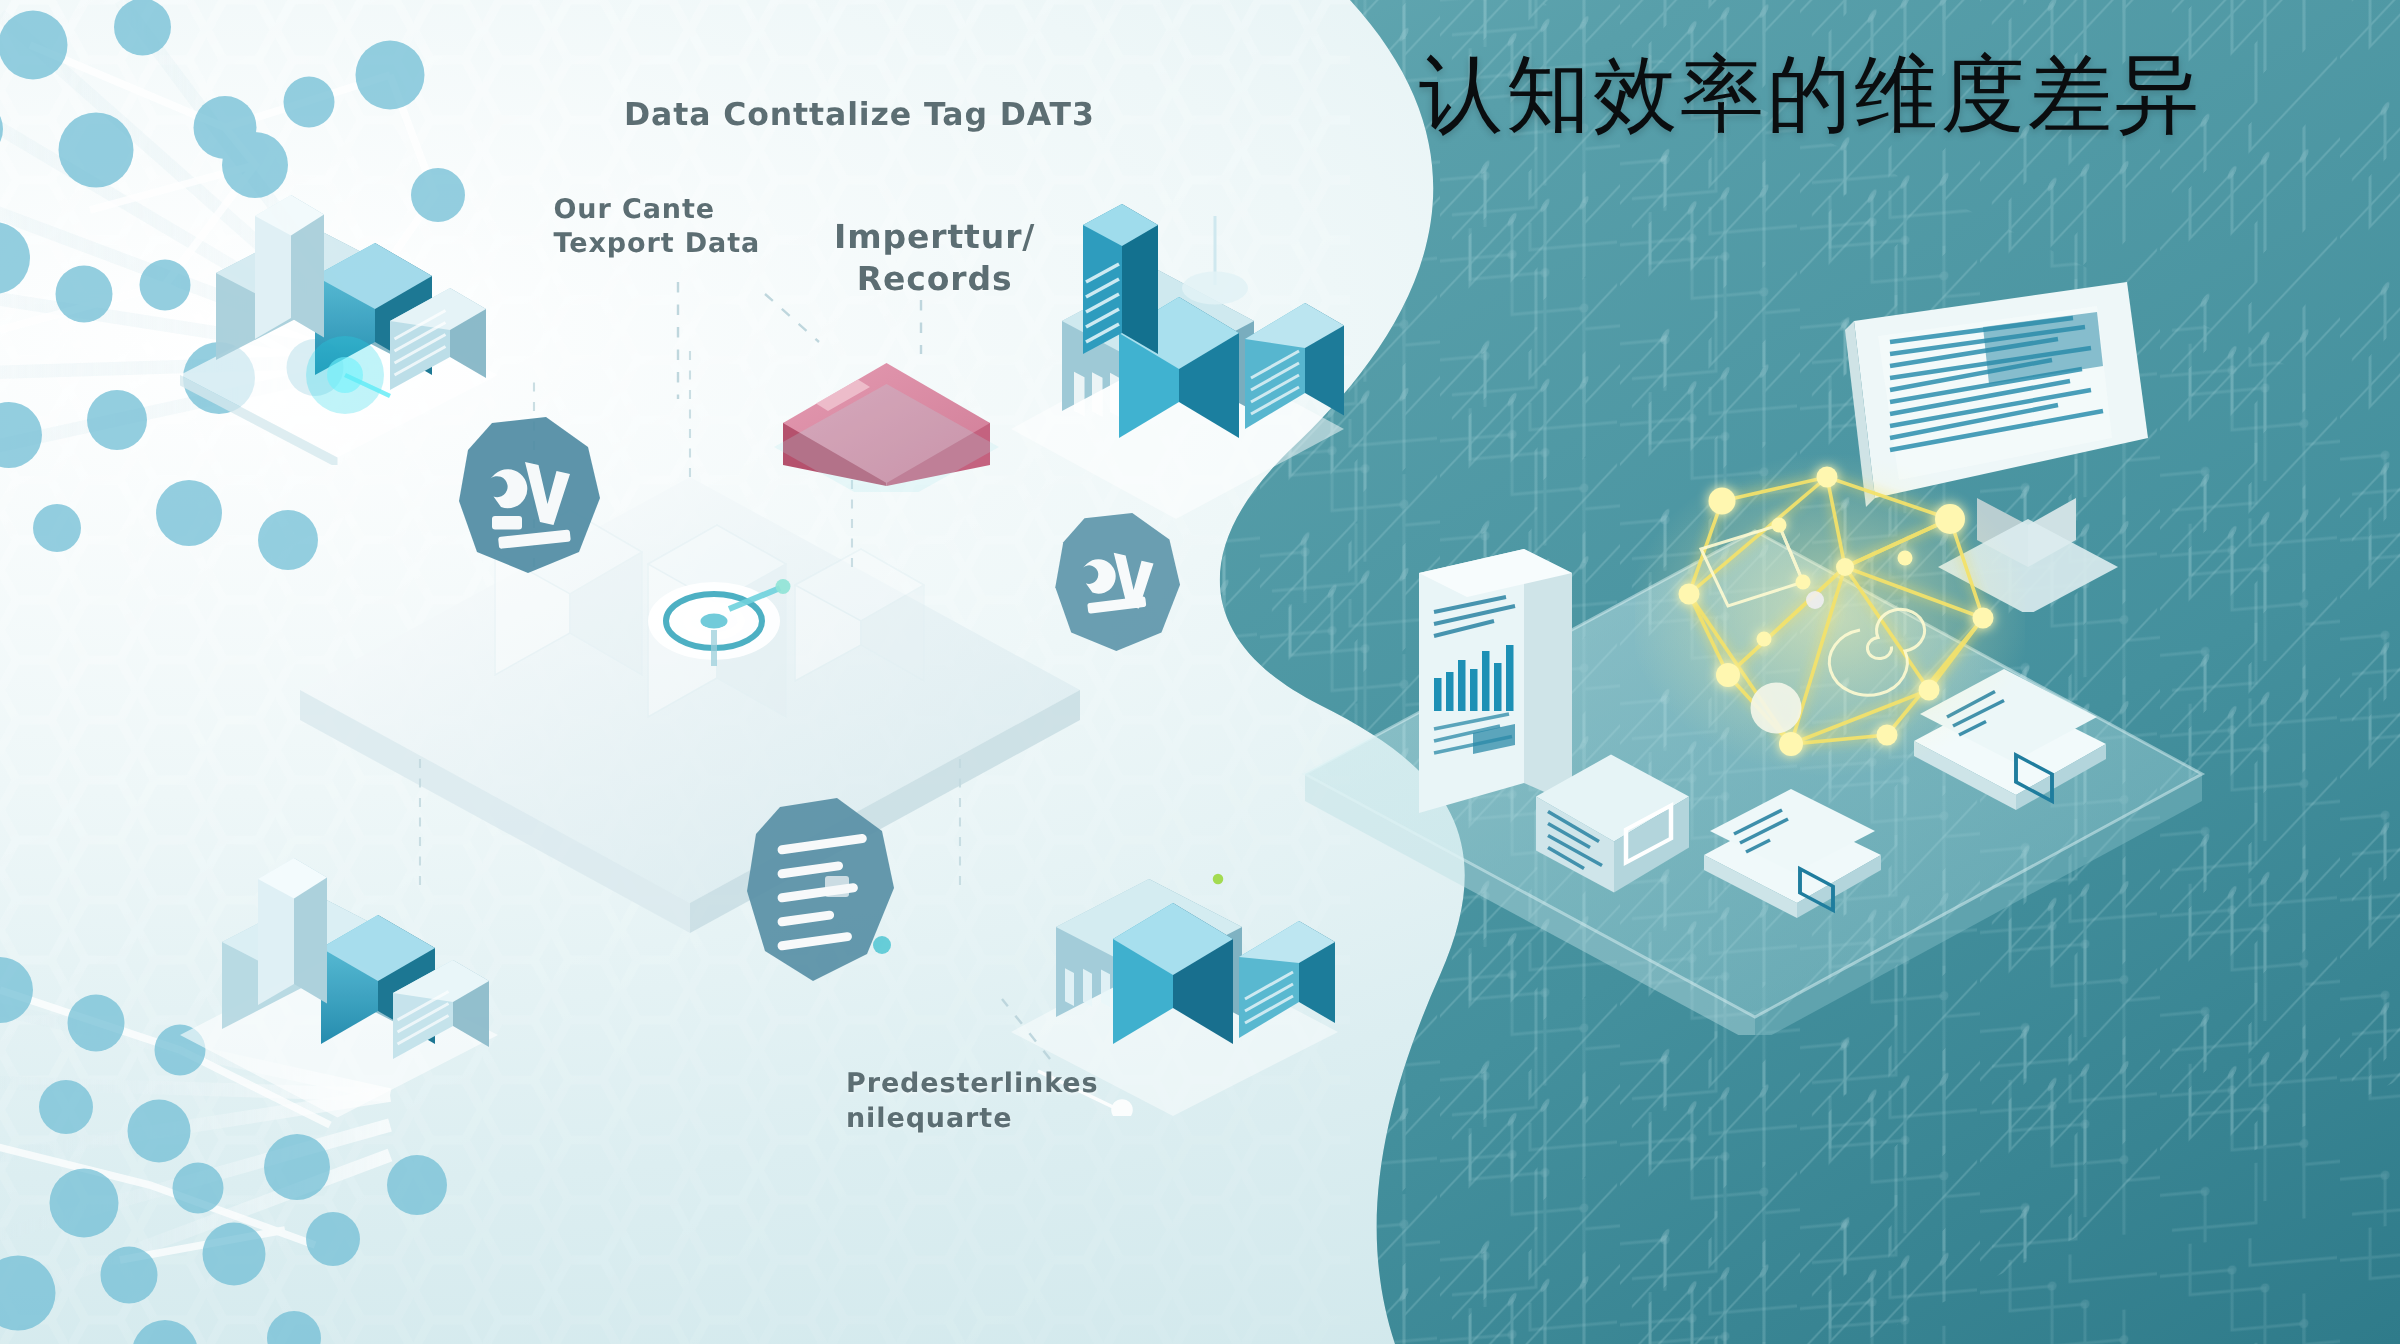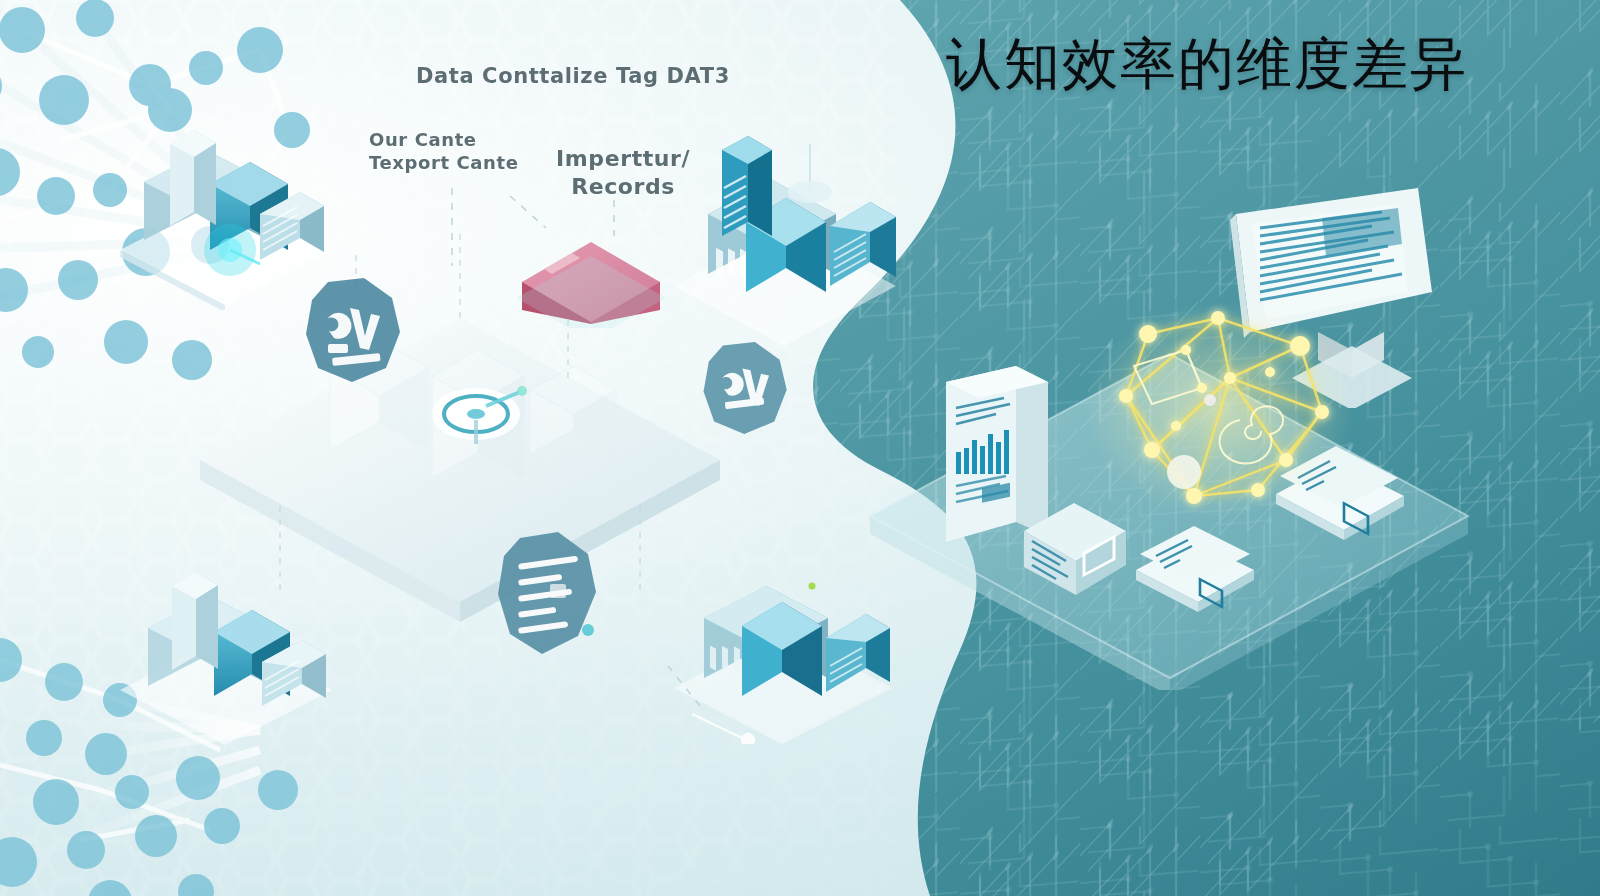--- a/index.html
+++ b/index.html
@@ -582,28 +582,32 @@
     <circle cx="94" cy="172" r="17" fill="#f4f6ea" opacity=".9"></circle>
     <circle cx="120" cy="100" r="6" fill="#f2f0f6" opacity=".85"></circle>
   </svg>
 
   <div id="title" class="abs">认知效率的维度差异</div>
 
   <div id="lbl-head" class="abs lbl">Data Conttalize Tag DAT3</div>
 
   <div id="lbl-a" class="abs lbl">
     <span class="l1">Our Cante</span>
-    <span class="l2">Texport Cante</span>
+    <span class="l2">Texport Data</span>
   </div>
 
   <div id="lbl-b" class="abs lbl">
     <span class="l1">Imperttur/</span>
     <span class="l2">Records</span>
   </div>
 
+  <div id="lbl-c" class="abs lbl">
+    <span class="l1">Predesterlinkes</span>
+    <span class="l2">nilequarte</span>
+  </div>
 
   <svg class="abs layer" style="left:0;top:0;width:1600px;height:896px" viewBox="0 0 1600 896">
     <g stroke="#b9d3da" stroke-width="1.6" stroke-dasharray="7 8" fill="none" opacity=".9">
       <path d="M452 188 L452 266"></path>
       <path d="M510 196 L546 228"></path>
       <path d="M614 200 L614 236"></path>
       <path d="M700 706 L668 666"></path>
     </g>
   </svg>
 

